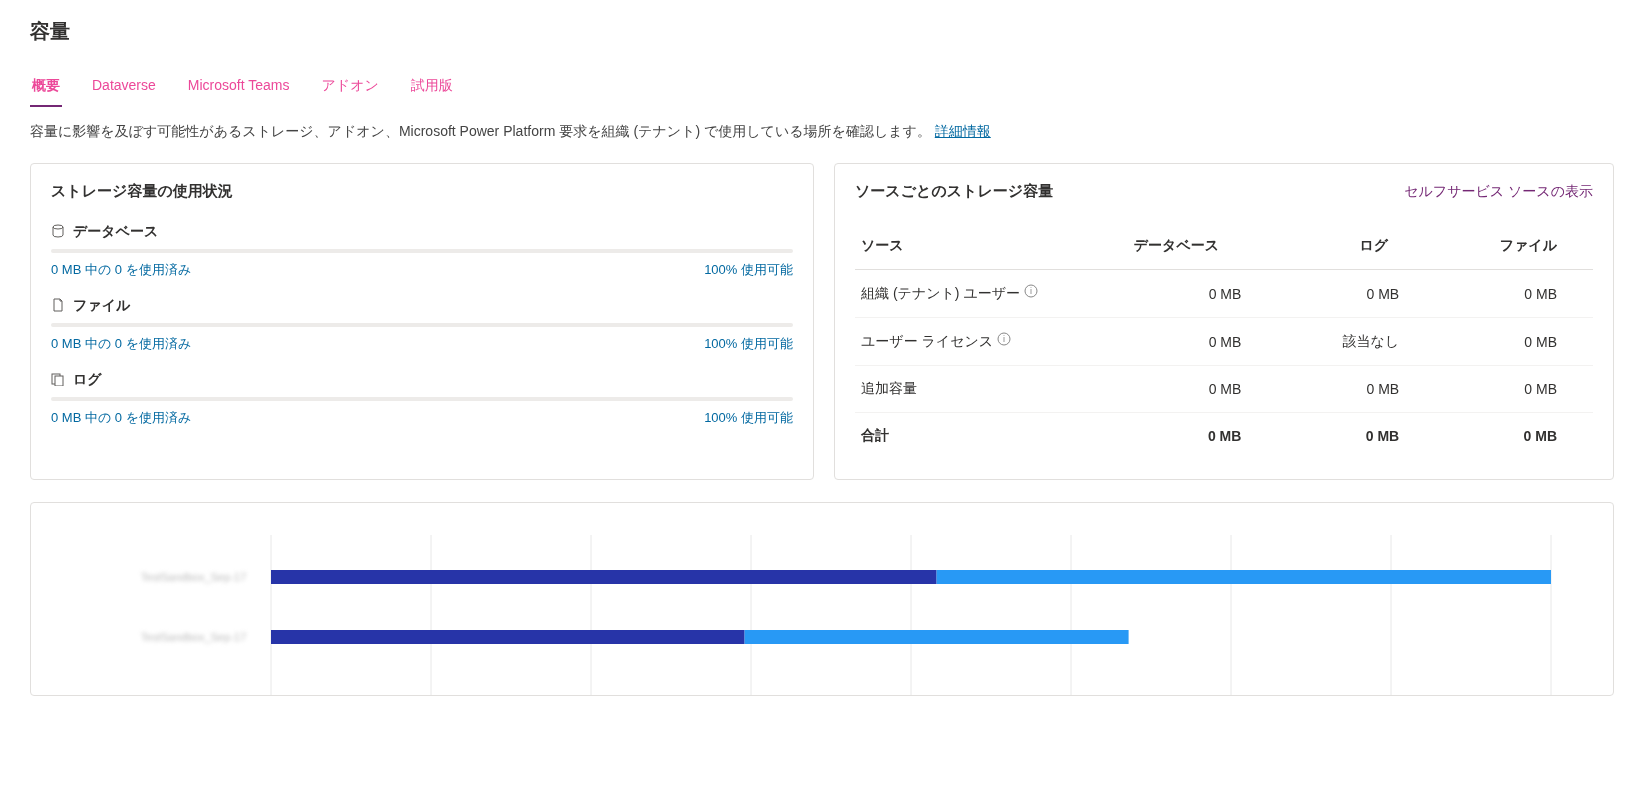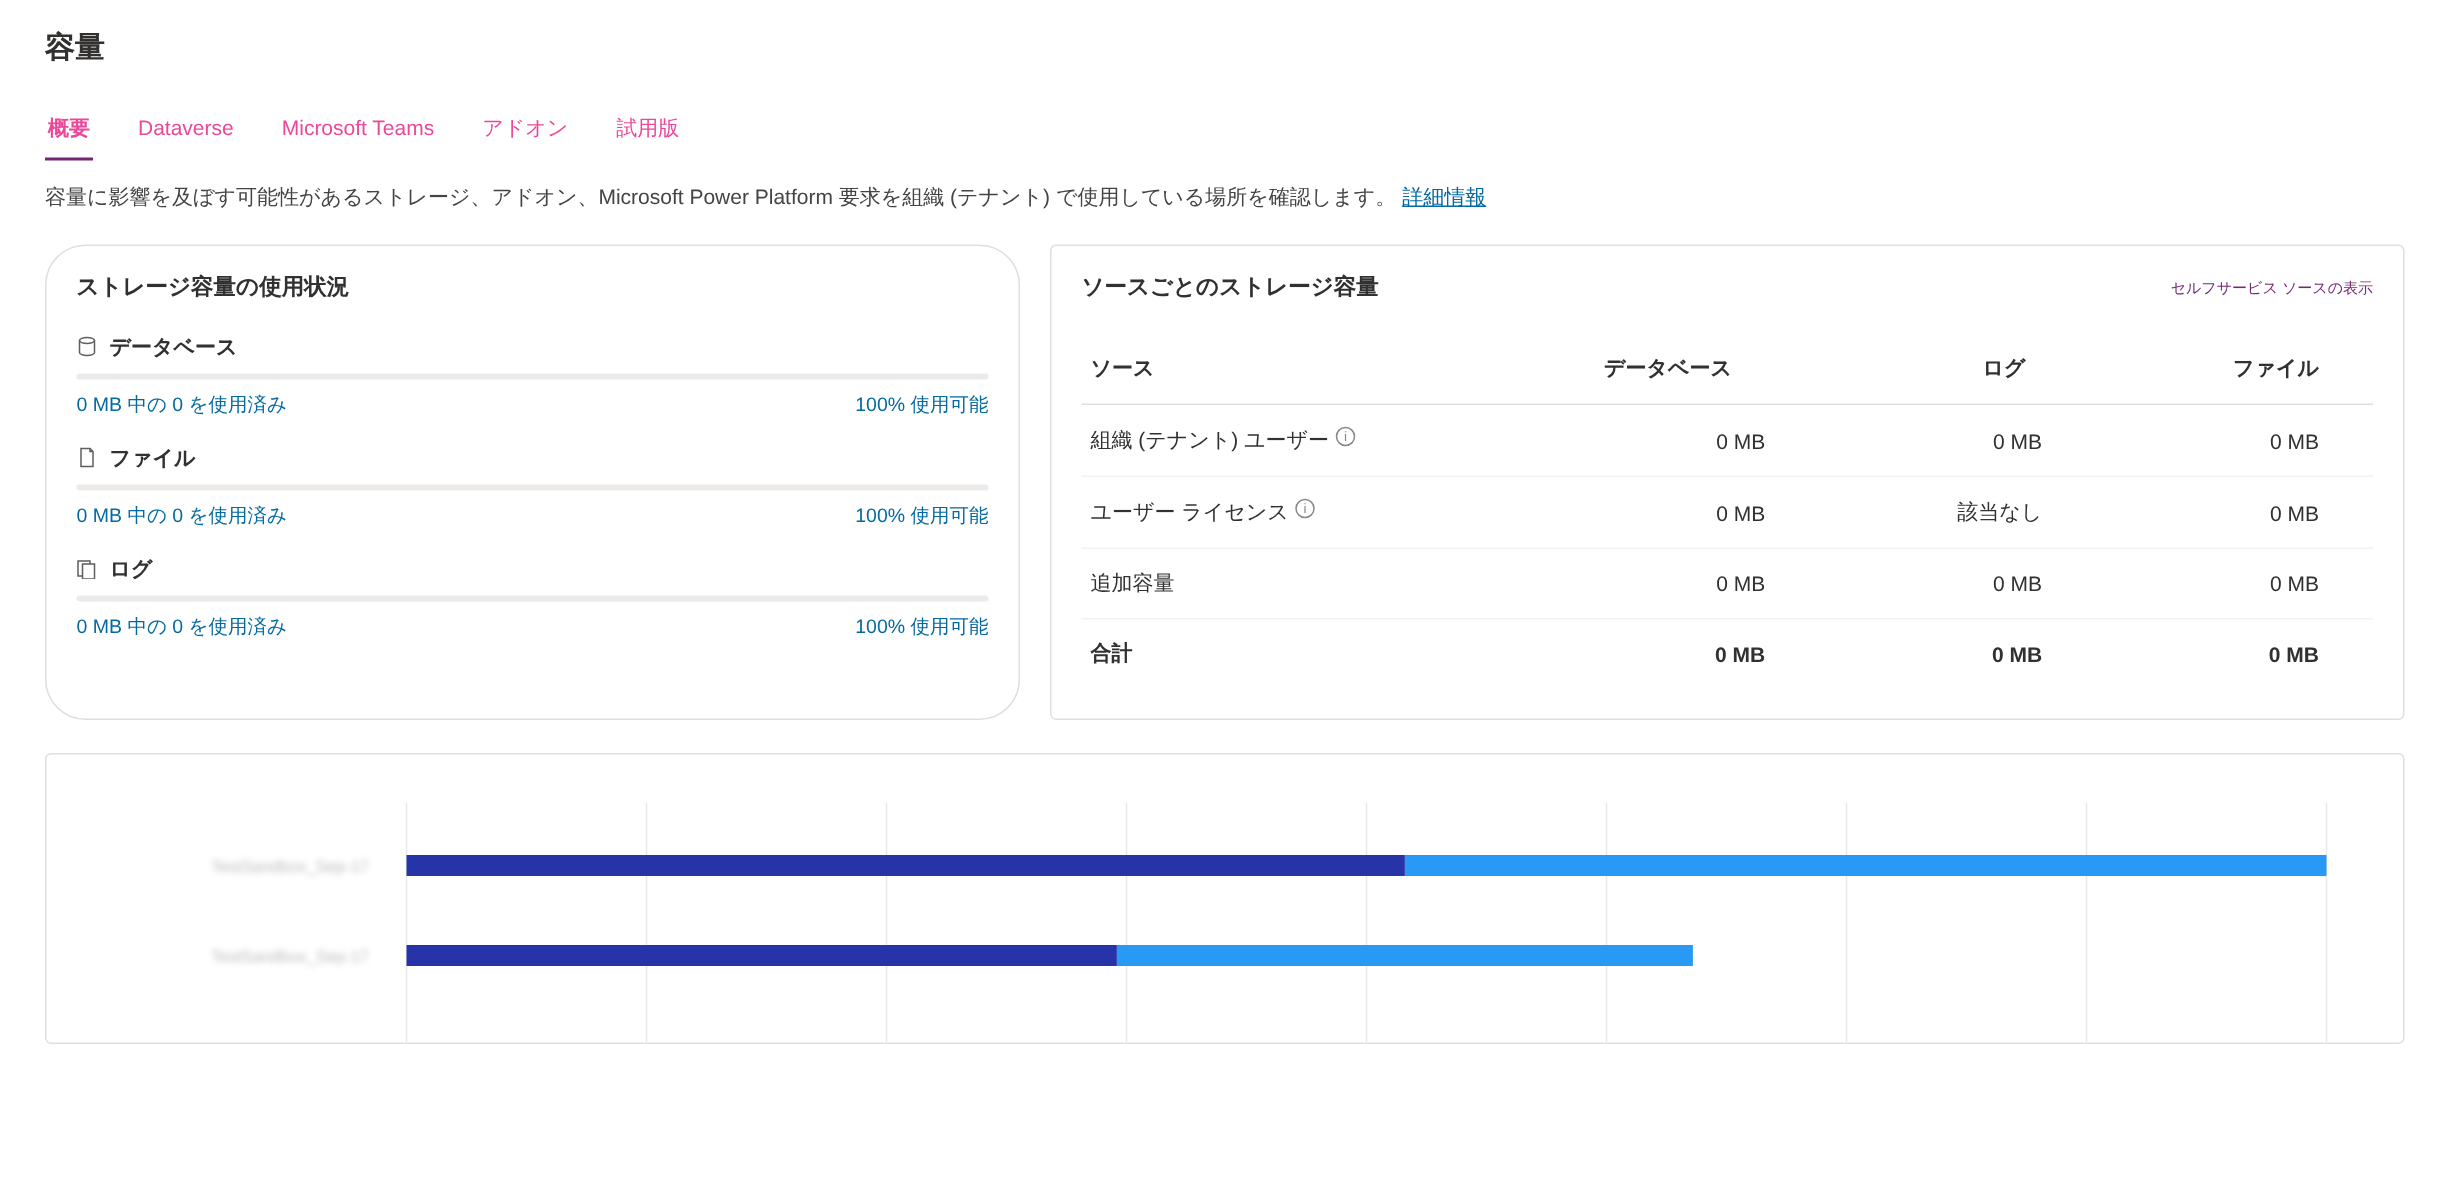--- a/index.html
+++ b/index.html
@@ -1,30 +1,30 @@
 <!DOCTYPE html>
 <html><head>
 <meta charset="utf-8">
 <style>
   * { box-sizing: border-box; }
   html, body { margin: 0; padding: 0; font-family: "Segoe UI", "Yu Gothic UI", Meiryo, sans-serif; color: #323130; background: #fff; }
-  .page { padding: 18px 30px 0 30px; width: 1633px; }
+  .page { padding: 18px 19px 0 30px; width: 1633px; }
   .page-title { font-size: 20px; font-weight: 600; margin-bottom: 24px; }
   .tabs { display: flex; gap: 28px; border-bottom: none; margin-bottom: 16px; }
   .tab { font-size: 14px; padding: 8px 2px 10px 2px; cursor: pointer; color: #ec4899; }
   .tab.active { font-weight: 600; border-bottom: 2px solid #742774; }
   .desc { font-size: 14px; color: #444; margin-bottom: 22px; }
   .link { color: #0369a1; text-decoration: underline; cursor: pointer; }
   .cards-row { display: flex; gap: 20px; margin-bottom: 22px; }
   .card { border: 1px solid #e1dfdd; border-radius: 4px; padding: 18px 20px 20px 20px; background: #fff; }
-  .card.left { width: 650px; border-radius: 27px; }
+  .card.left { width: 784px; }
   .card.right { flex: 1; }
   .card-title-row { display: flex; justify-content: space-between; align-items: center; margin-bottom: 22px; }
   .card-title { font-size: 15px; font-weight: 600; }
-  .self-service { color: #742774; font-size: 10px; cursor: pointer; }
+  .self-service { color: #742774; font-size: 14px; cursor: pointer; }
   .status-line { display: flex; align-items: center; gap: 10px; font-size: 14px; margin-bottom: 22px; padding: 4px 0 18px 6px; border-bottom: 1px solid #edebe9; }
   .check-icon { width: 18px; height: 18px; border-radius: 50%; background: #107C10; display: inline-flex; align-items: center; justify-content: center; color: #fff; font-size: 12px; flex-shrink: 0; }
   .usage-block { margin-bottom: 18px; }
   .usage-head { display: flex; align-items: center; gap: 8px; font-size: 14px; font-weight: 600; margin-bottom: 8px; }
   .usage-icon { font-size: 13px; color: #605e5c; width: 14px; display: inline-block; }
   .usage-bar { width: 100%; height: 4px; background: #edebe9; border-radius: 2px; margin-bottom: 8px; }
   .usage-row { display: flex; justify-content: space-between; font-size: 13px; color: #0369a1; }
   .table { width: 100%; font-size: 14px; }
   .table-header, .table-row { display: grid; grid-template-columns: 1.6fr 1fr 1fr 1fr; padding: 14px 6px; align-items: center; }
   .table-header { font-weight: 600; border-bottom: 1px solid #e1dfdd; gap: 32px; }

